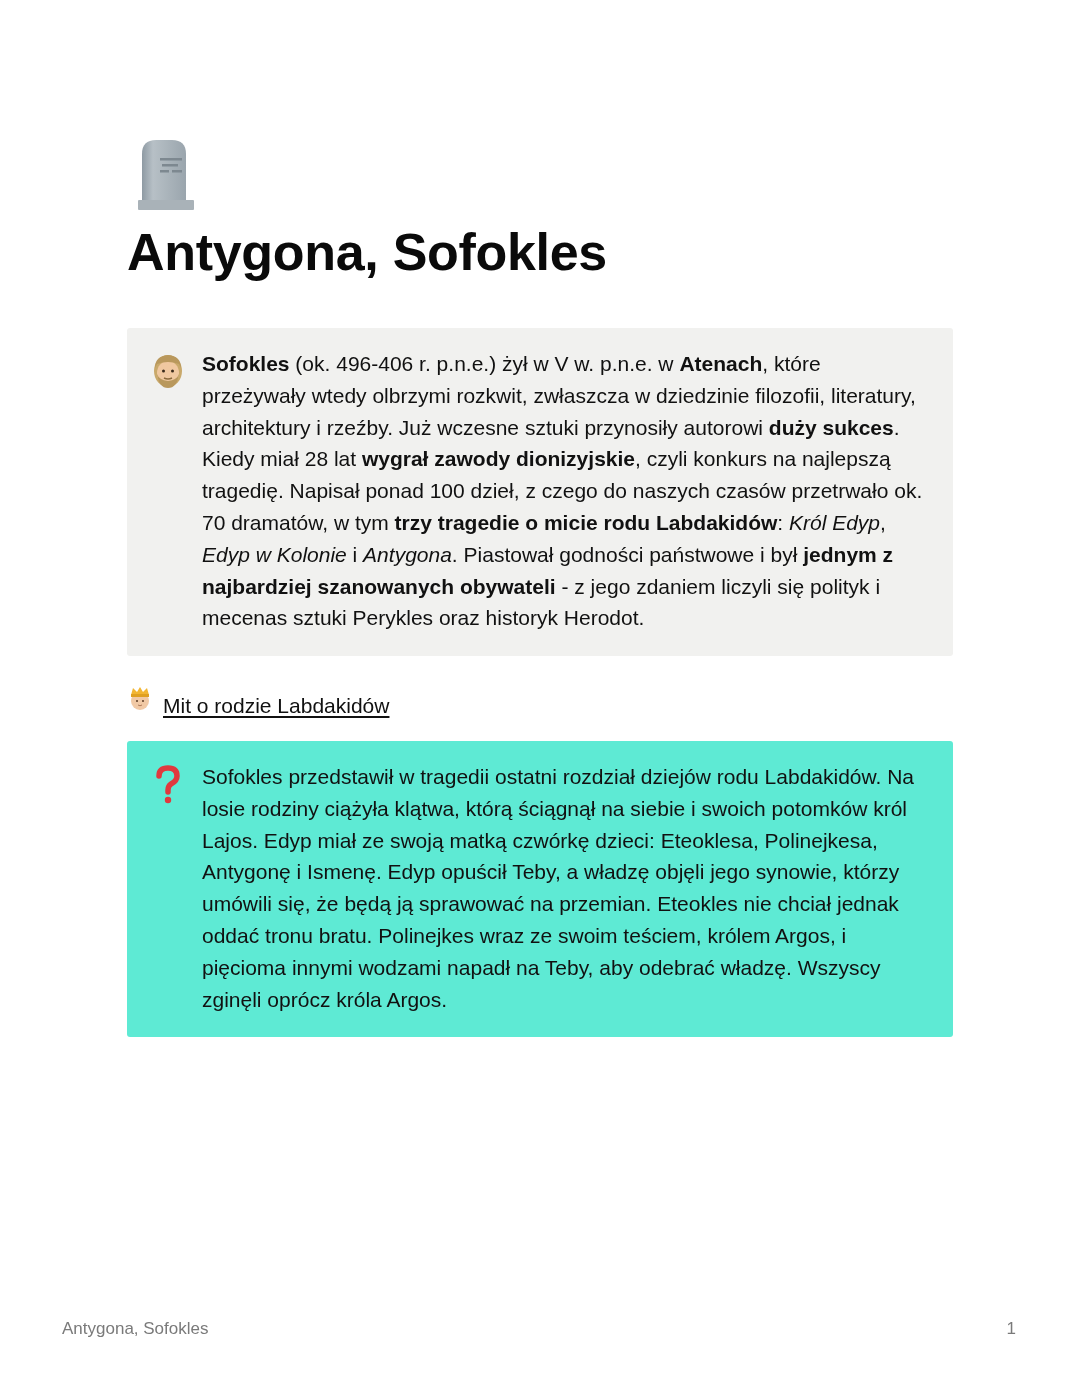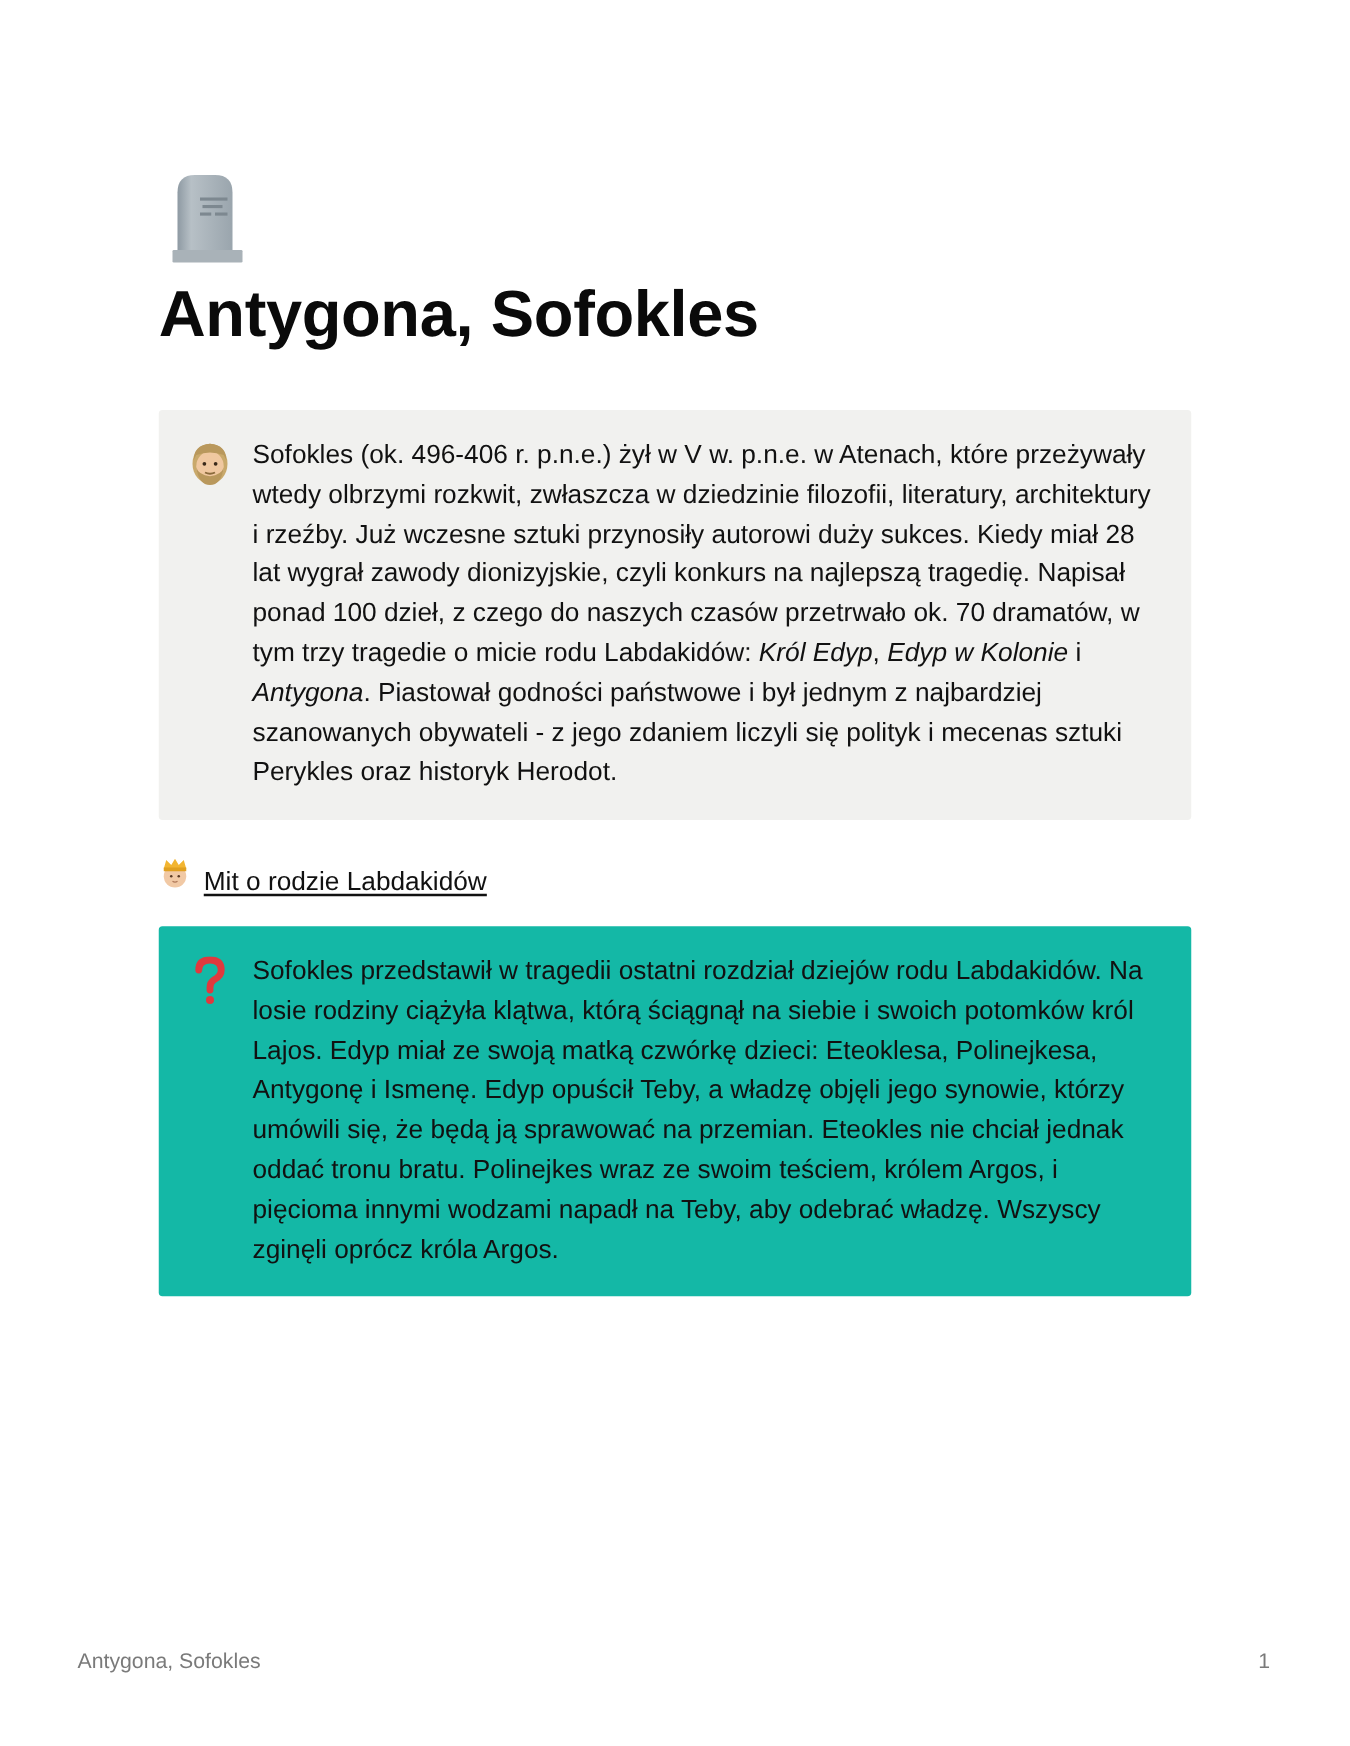--- a/index.html
+++ b/index.html
@@ -13,28 +13,28 @@
   .title {
     position: absolute; left: 127px; top: 222px; margin: 0;
     font-size: 52px; font-weight: 700; letter-spacing: -0.3px; color: #0a0a0a;
     font-family: "Liberation Sans", sans-serif;
   }
   .callout {
     position: absolute; left: 127px; width: 826px; border-radius: 3px;
     box-sizing: border-box; padding: 20px 24px 20px 75px;
   }
   .callout.gray { top: 328px; height: 328px; background: #f1f1ef; }
-  .callout.red { top: 741px; height: 296px; background: #14b8a6; }
+  .callout.red { top: 741px; height: 296px; background: #5eead4; }
   .callout .icon {
     position: absolute; left: 24px; top: 24px; width: 34px; height: 34px;
   }
   .callout p {
     margin: 0; font-size: 21px; line-height: 31.8px; color: #111;
   }
-  b { font-weight: 400; }
+  b { font-weight: 700; }
   i { }
   .link-row {
     position: absolute; left: 128px; top: 684px; height: 28px; display: flex; align-items: center;
   }
   .link-row .crown { width: 24px; height: 26px; margin-right: 11px; }
   .link-row a {
     font-size: 21px; color: #111; text-decoration: underline; text-underline-offset: 3px;
     cursor: pointer;
     margin-top: 15px;
   }

